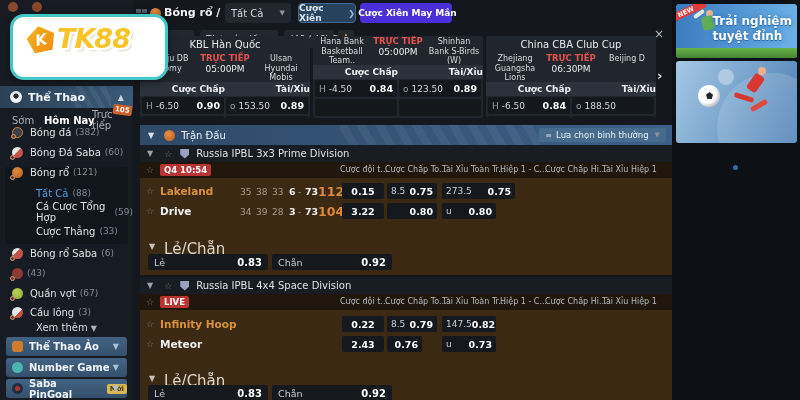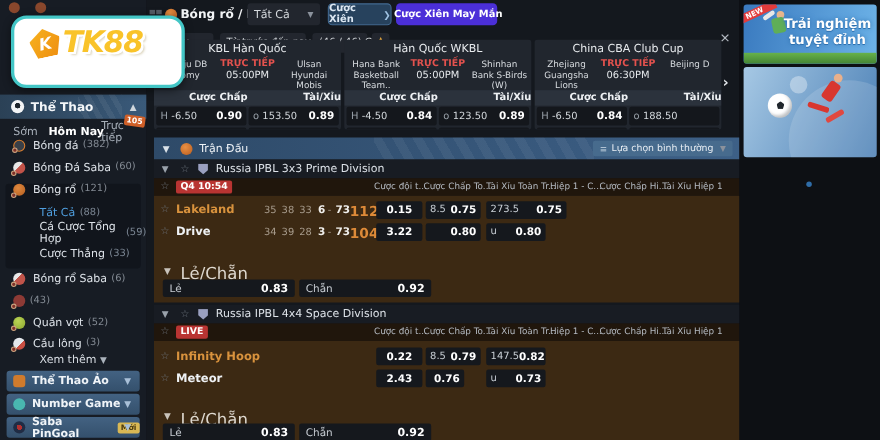--- a/index.html
+++ b/index.html
@@ -105,21 +105,21 @@
 .box.center .bv{margin-left:0}
 .oehead{position:absolute;font-size:15px;color:#ded8cf}
 .oechev{position:absolute;font-size:8px;color:#c9c3bb}
 .oebox{position:absolute;width:120px;height:16px;background:#15181d;border-radius:2px;display:flex;align-items:center;padding:0 6px;font-size:9.5px}
 .oebox .bl{color:#c6cbd1}
 .oebox .bv{margin-left:auto;font-weight:bold;color:#fff;font-size:10px}
 
 .ban1{left:676px;top:4px;width:121px;height:54px;border-radius:3px;background:linear-gradient(100deg,#3a7abf,#6db3e8);overflow:hidden}
 .ban1 .grass{position:absolute;left:0;bottom:0;width:100%;height:10px;background:linear-gradient(#67b24a,#448434)}
 .ribbon{position:absolute;left:-11px;top:4px;width:42px;text-align:center;background:#e23b3b;color:#fff;font-size:6.5px;font-weight:bold;transform:rotate(-25deg)}
-.ban1 .txt{position:absolute;right:5px;top:10px;text-align:center;font-weight:bold;font-size:12px;color:#fff;line-height:1.25;text-shadow:0 1px 0 #2d6fae,0 0 5px #2d6fae}
+.ban1 .txt{position:absolute;right:5px;top:10px;text-align:left;font-weight:bold;font-size:12px;color:#fff;line-height:1.25;text-shadow:0 1px 0 #2d6fae,0 0 5px #2d6fae}
 .keephead{position:absolute;left:30px;top:6px;width:7px;height:7px;border-radius:50%;background:#e8b68c}
 .keepbody{position:absolute;left:26px;top:12px;width:12px;height:14px;border-radius:3px;background:#5fae57;transform:rotate(-12deg)}
 .keeparm{position:absolute;left:17px;top:8px;width:12px;height:4px;border-radius:2px;background:#e8e8e8;transform:rotate(-35deg)}
 .ban2{left:676px;top:61px;width:121px;height:82px;border-radius:3px;background:linear-gradient(115deg,#a6c8e4,#4a7fb5);overflow:hidden}
 .swoosh{position:absolute;right:-30px;bottom:-40px;width:110px;height:110px;border-radius:50%;background:rgba(255,255,255,.14)}
 .gear{position:absolute;left:42px;top:8px;width:16px;height:16px;border-radius:50%;background:rgba(255,255,255,.35)}
 .ball{position:absolute;left:22px;top:24px;width:22px;height:22px;border-radius:50%;background:radial-gradient(circle at 35% 30%,#ffffff 55%,#d8dee4);box-shadow:inset -2px -2px 3px rgba(0,0,0,.2)}
 .ball:before{content:"";position:absolute;left:8px;top:7px;width:7px;height:7px;background:#20262c;clip-path:polygon(50% 0,100% 38%,82% 100%,18% 100%,0 38%)}
 .p-head{position:absolute;left:82px;top:6px;width:8px;height:8px;border-radius:50%;background:#e9b08b}
 .p-torso{position:absolute;left:74px;top:13px;width:11px;height:18px;border-radius:3px;background:#d8372f;transform:rotate(35deg)}
@@ -194,21 +194,20 @@
           <span class="oline">153.50</span>
           <span class="oval">0.89</span>
         </div>
     </div>
     <div class="cohr">
       <div class="ocell"></div>
       <div class="ocell"></div>
     </div>
   </div>
   <div class="card">
-    <div class="cname">Hàn Quốc WKBL</div>
     <div class="crow">
       <div class="cteam">Hana Bank Basketball Team..</div>
       <div class="cmid">
           <div class="clive">TRỰC TIẾP</div>
           <div class="ctime">05:00PM</div>
         </div>
       <div class="cteam">Shinhan Bank S-Birds (W)</div>
     </div>
     <div class="csub">
         <span>Cược Chấp</span>
@@ -469,21 +468,21 @@
     <span class="ico" style="background:#8d3a35">
       <i></i>
     </span>
     <span class="cnt">(43)</span>
   </div>
 <div class="item" style="top:285px">
     <span class="ico" style="background:radial-gradient(circle at 40% 35%,#bcd455,#8aa62e)">
       <i></i>
     </span>
     <span class="lbl">Quần vợt</span>
-    <span class="cnt">(52)</span>
+    <span class="cnt">(67)</span>
   </div>
 <div class="item" style="top:304px">
     <span class="ico" style="background:linear-gradient(135deg,#e4e8ec 55%,#c94f43 56%)">
       <i></i>
     </span>
     <span class="lbl">Cầu lông</span>
     <span class="cnt">(3)</span>
   </div>
 <div class="abs showmore"><span>Xem thêm</span> <span style="font-size:8px;color:#aab2bb">▼</span></div>
 

